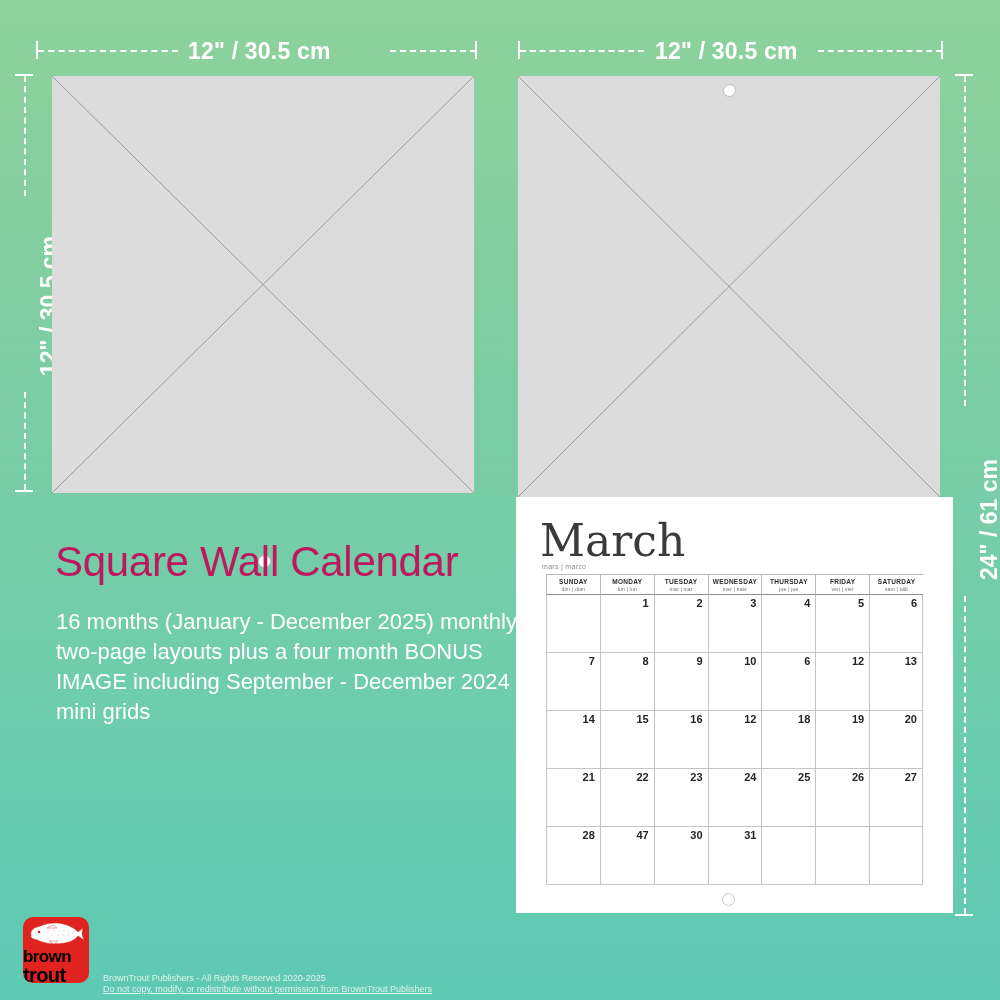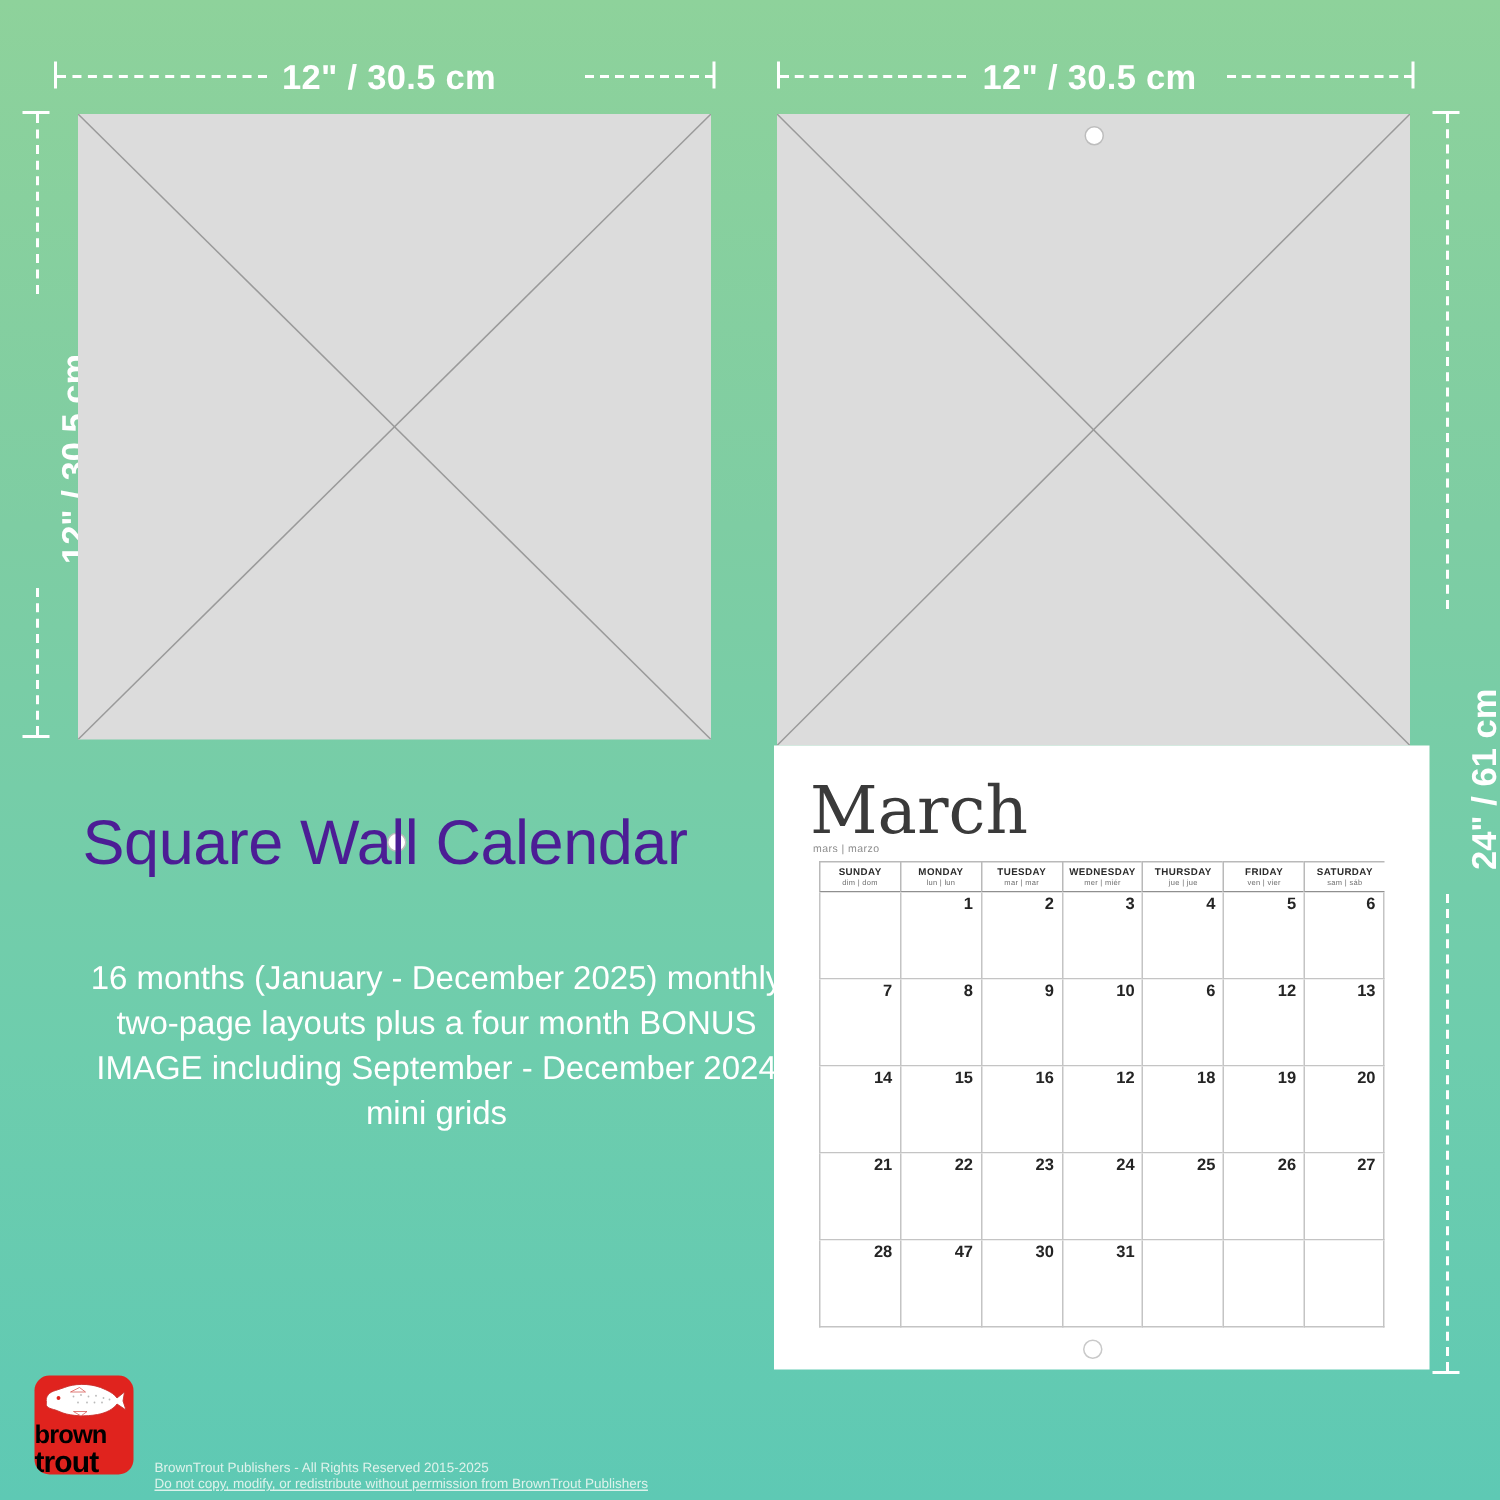--- a/index.html
+++ b/index.html
@@ -76,21 +76,21 @@
     height:57px;position:relative;background:#fff;
   }
   .cell:nth-child(7n){border-right:1px solid #c4c4c4;}
   .daynum{
     position:absolute;right:5px;top:2px;font-size:11px;font-weight:700;color:#242424;
     font-family:"Liberation Sans", sans-serif;
   }
 
   
   .headline{
-    position:absolute;color:#4c1d95;font-size:42px;font-weight:400;
+    position:absolute;color:#be185d;font-size:42px;font-weight:400;
     letter-spacing:-.3px;
   }
   .subcopy{
     position:absolute;color:#ffffff;font-size:22px;line-height:30px;font-weight:400;
     width:470px;
   }
 
   
   .logo{
     position:absolute;width:66px;height:66px;border-radius:10px;background:#e0231e;
@@ -310,21 +310,21 @@
         </div>
       <div class="cell">
           <span class="daynum"></span>
         </div>
     </div>
 
     <div class="hole open" style="left:206px;top:396px;"></div>
   </div>
 
   <div class="headline" style="left:55px;top:538px;">Square Wall Calendar</div>
-  <div class="subcopy" style="left:56px;top:637px;text-align:center;">16 months (January - December 2025) monthly two-page layouts plus a four month BONUS IMAGE including September - December 2024 mini grids</div>
+  <div class="subcopy" style="left:56px;top:607px;">16 months (January - December 2025) monthly two-page layouts plus a four month BONUS IMAGE including September - December 2024 mini grids</div>
 
   <div class="logo" style="left:23px;top:917px;">
     <svg class="fishbox" viewBox="0 0 58 26" preserveAspectRatio="xMidYMid meet">
       <path d="M4 14 C3 10, 6 7, 10 6 L16 4 C22 1.5, 32 1, 40 4 C45 6, 49 8, 51 11 L56 7 L55 13 L57 19 L51 15 C49 18, 44 21, 38 22 C30 23.5, 21 23, 15 21 L10 19 C6 18, 3 17, 4 14 Z" fill="#ffffff" stroke="#c9302c" stroke-width="0.6"></path>
       <circle cx="12" cy="11" r="1.3" fill="#e0231e"></circle>
       <path d="M20 7 L26 4 L30 7 Z" fill="#ffffff" stroke="#d6534f" stroke-width="0.5"></path>
       <path d="M22 20 L27 23 L31 20 Z" fill="#ffffff" stroke="#d6534f" stroke-width="0.5"></path>
       <g fill="#b9b9b9">
         <circle cx="22" cy="10" r="0.6"></circle>
           <circle cx="27" cy="9" r="0.6"></circle>
@@ -335,16 +335,16 @@
         <circle cx="31" cy="14" r="0.6"></circle>
           <circle cx="36" cy="14" r="0.6"></circle>
         <circle cx="41" cy="14" r="0.6"></circle>
           <circle cx="46" cy="12" r="0.6"></circle>
       </g>
     </svg>
     <div class="ltxt l1">brown</div>
     <div class="ltxt l2">trout</div>
   </div>
 
-  <div class="legal" style="left:103px;top:972px;">BrownTrout Publishers - All Rights Reserved 2015-2025</div>
+  <div class="legal" style="left:103px;top:972px;">BrownTrout Publishers - All Rights Reserved 2020-2025</div>
   <div class="legal" style="left:103px;top:983px;text-decoration:underline;">Do not copy, modify, or redistribute without permission from BrownTrout Publishers</div>
 
 </div>
 
 </body></html>

